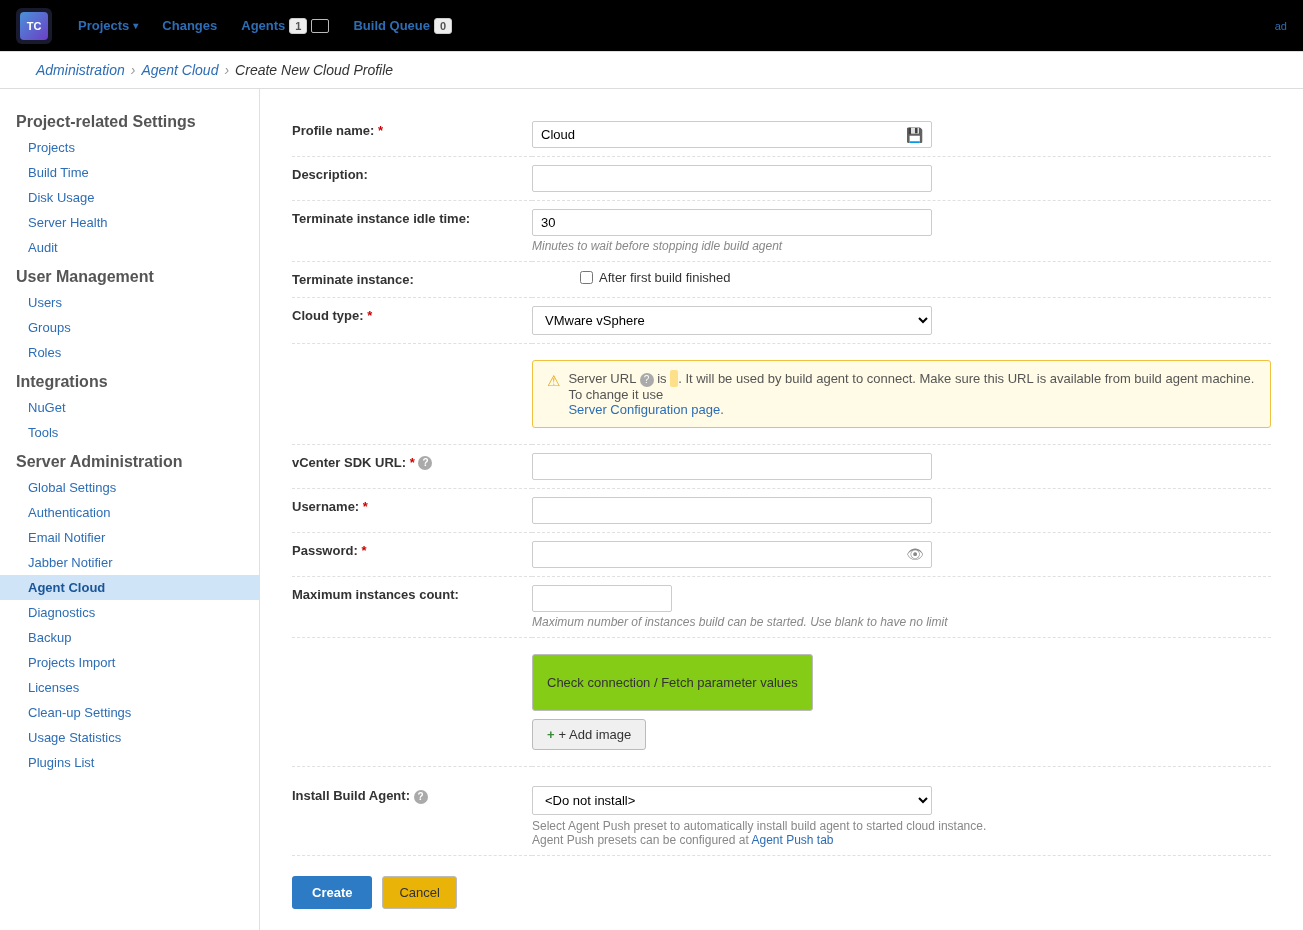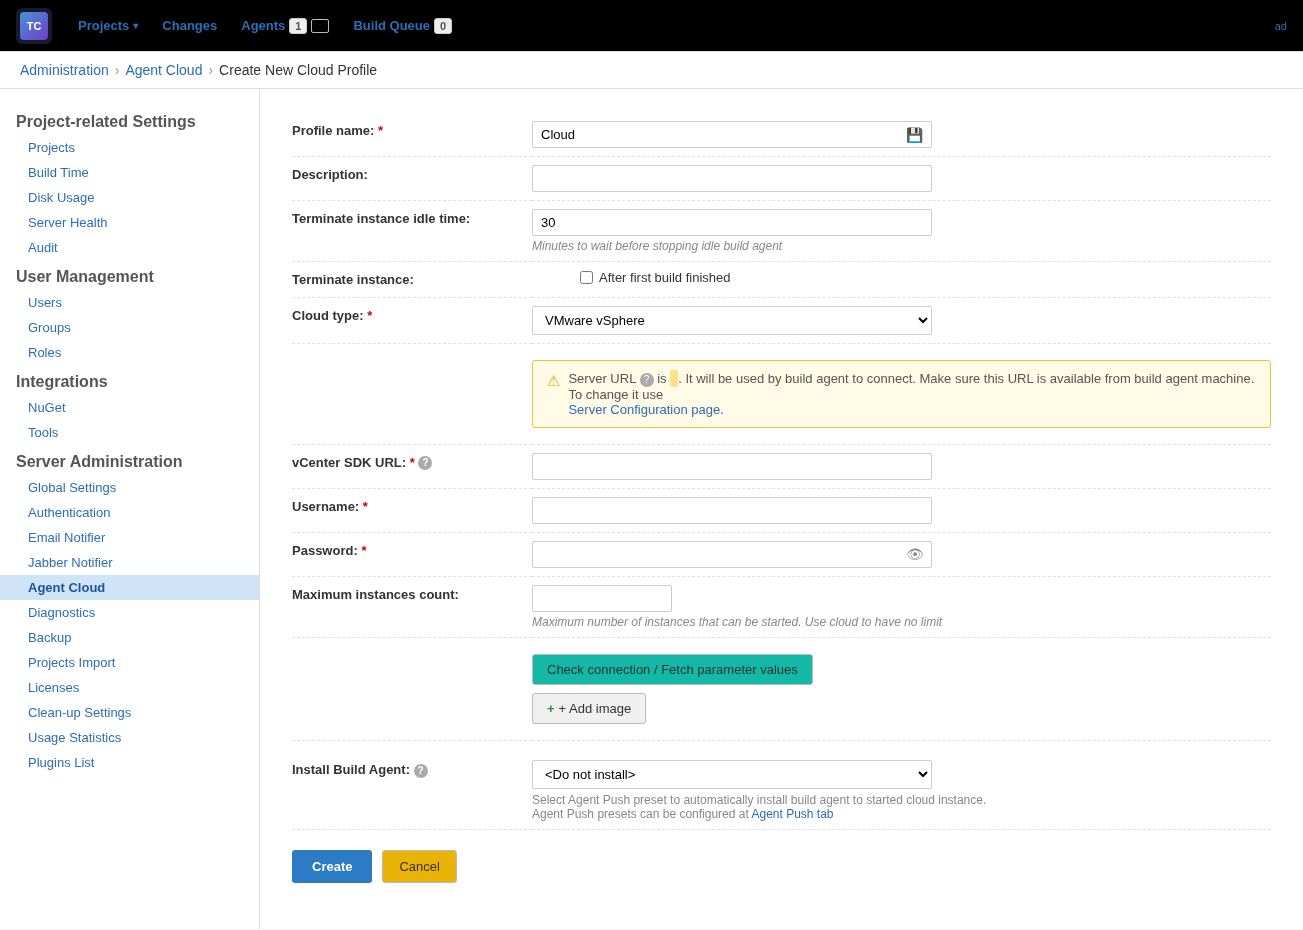--- a/index.html
+++ b/index.html
@@ -45,24 +45,25 @@
       border-radius: 3px;
       padding: 1px 5px;
       font-size: 11px;
       color: #555;
     }
     .nav-right { margin-left: auto; color: #2d6db5; font-size: 11px; cursor: pointer; }
 
     
     .breadcrumb-bar {
       background: #fff;
-      padding: 10px 20px;
+      padding: 10px 36px;
       border-bottom: 1px solid #ddd;
       display: flex; align-items: center; gap: 6px;
       font-size: 14px;
+      font-style: italic;
     }
     .breadcrumb-item { color: #2d6db5; cursor: pointer; }
     .breadcrumb-sep { color: #999; }
     .breadcrumb-current { color: #333; font-weight: normal; }
 
     
     .main-layout {
       display: flex;
       min-height: calc(100vh - 90px);
       background: #f5f5f5;
@@ -202,24 +203,24 @@
       color: #555;
       display: flex;
       align-items: flex-start;
       gap: 8px;
     }
     .warning-icon { color: #e6a817; font-size: 15px; flex-shrink: 0; margin-top: 1px; }
     .warning-link { color: #2d6db5; cursor: pointer; }
 
     
     .btn-check-connection {
-      background: #14b8a6;
+      background: #84cc16;
       border: 1px solid #bbb;
       border-radius: 3px;
-      padding: 7px 14px;
+      padding: 20px 14px;
       font-size: 13px;
       cursor: pointer;
       color: #333;
     }
 
     .btn-add-image {
       background: #f0f0f0;
       border: 1px solid #bbb;
       border-radius: 3px;
       padding: 7px 14px;
@@ -474,21 +475,21 @@
           </div>
         </td>
       </tr>
 
       <tr class="form-row">
         <td class="form-label-cell">
           <span>Maximum instances count:</span>
         </td>
         <td class="form-value-cell">
           <input type="text" class="form-input form-input-sm" style="">
-          <div class="form-hint">Maximum number of instances that can be started. Use cloud to have no limit</div>
+          <div class="form-hint">Maximum number of instances build can be started. Use blank to have no limit</div>
         </td>
       </tr>
 
       <tr class="form-row">
         <td class="form-label-cell"></td>
         <td class="form-value-cell">
           <div style="margin-top: 8px; margin-bottom: 4px;">
             <button class="btn-check-connection">
               <span>Check connection / Fetch parameter values</span>
             </button>

